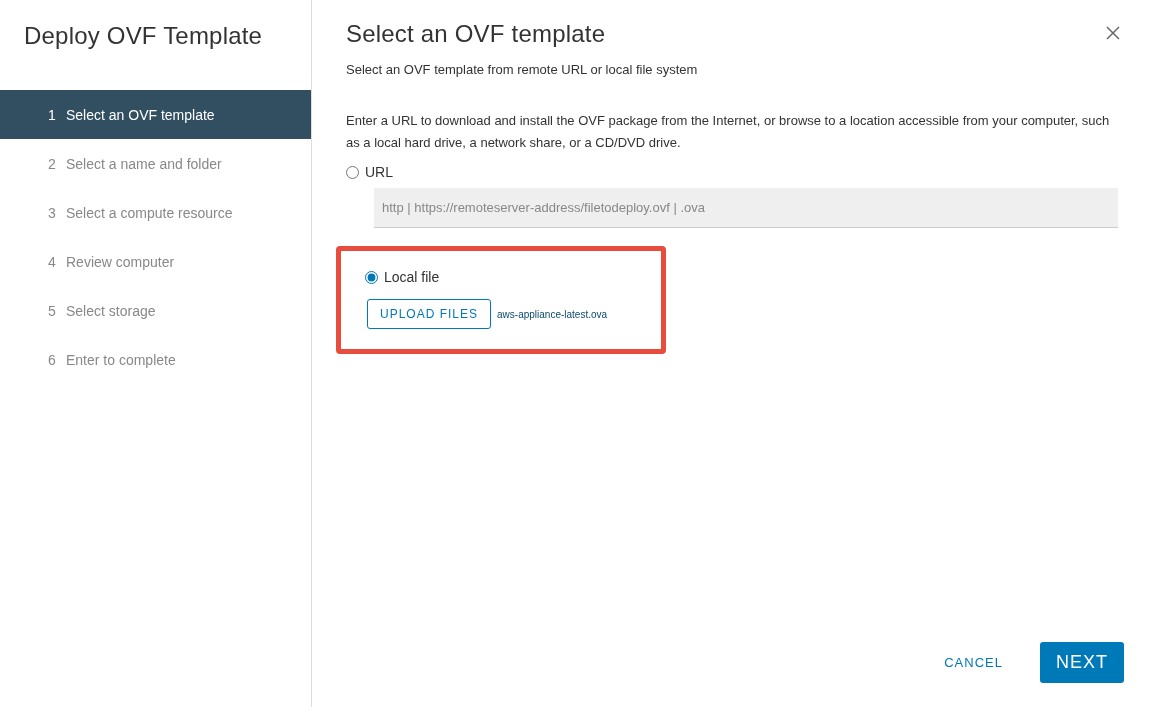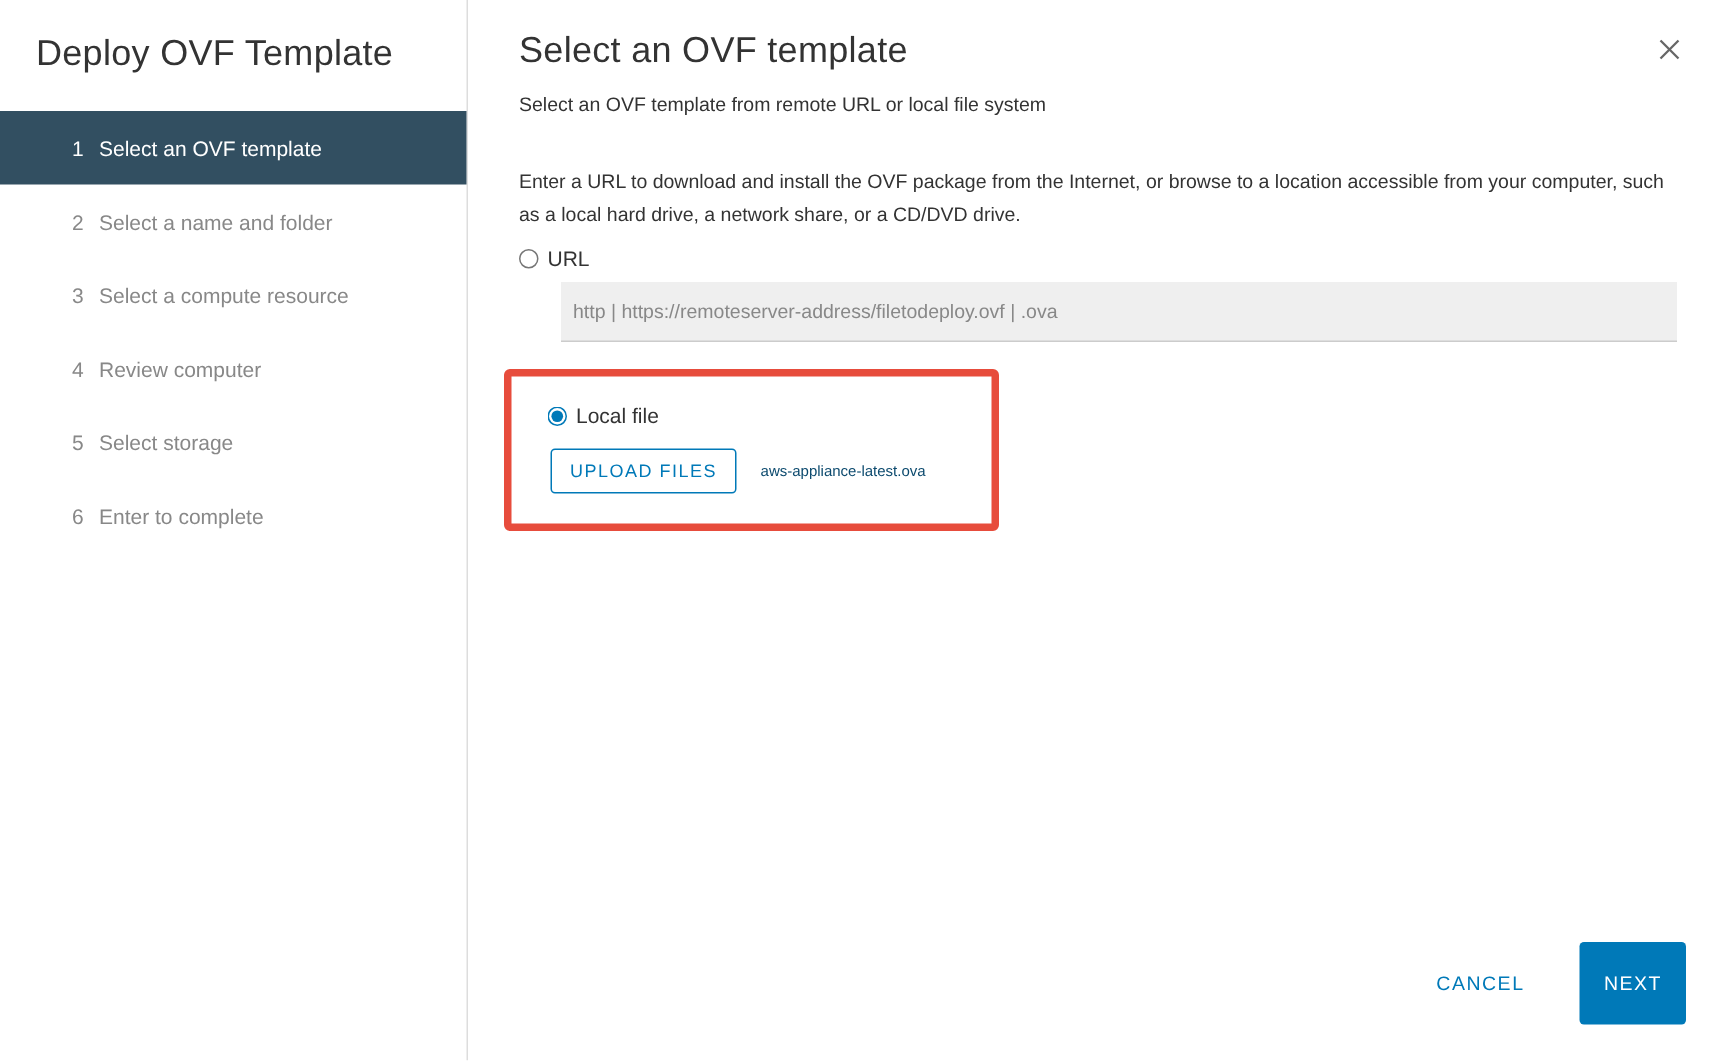--- a/index.html
+++ b/index.html
@@ -22,21 +22,21 @@
       width: 312px;
       border-right: 1px solid #ddd;
       padding-top: 22px;
       position: relative;
     }
     .sidebar-title {
       font-size: 24px;
       font-weight: 400;
       color: #333;
       padding-left: 24px;
-      margin-bottom: 24px;
+      margin-bottom: 40px;
       letter-spacing: 0.2px;
     }
     .steps {
       list-style: none;
       padding-left: 32px;
     }
     .step {
       display: flex;
       align-items: center;
       height: 49px;
@@ -134,21 +134,21 @@
       border: 5px solid #e74c3c;
       border-radius: 4px;
       padding: 18px 8px 20px 24px;
       margin-top: 18px;
       margin-left: -10px;
       width: 330px;
     }
     .upload-row {
       display: flex;
       align-items: center;
-      gap: 16px;
+      gap: 6px;
       margin-top: 14px;
       margin-left: 2px;
     }
     .upload-btn {
       border: 1px solid #0079b8;
       background: #fff;
       color: #0079b8;
       font-size: 12px;
       letter-spacing: 1px;
       padding: 7px 12px;
@@ -174,23 +174,23 @@
       color: #0079b8;
       background: none;
       border: none;
       cursor: pointer;
       padding: 8px 4px;
     }
     .btn-next {
       background: #0079b8;
       color: #fff;
       border: none;
-      font-size: 13px;
+      font-size: 18px;
       letter-spacing: 1px;
-      padding: 20px 16px;
+      padding: 10px 16px;
       border-radius: 3px;
       cursor: pointer;
     }
   </style>
 </head>
 <body>
 
 <div class="wizard">
 
   <aside class="sidebar">

